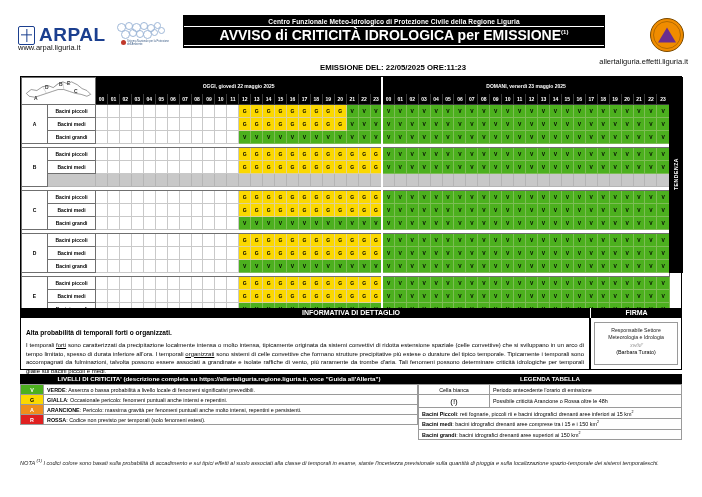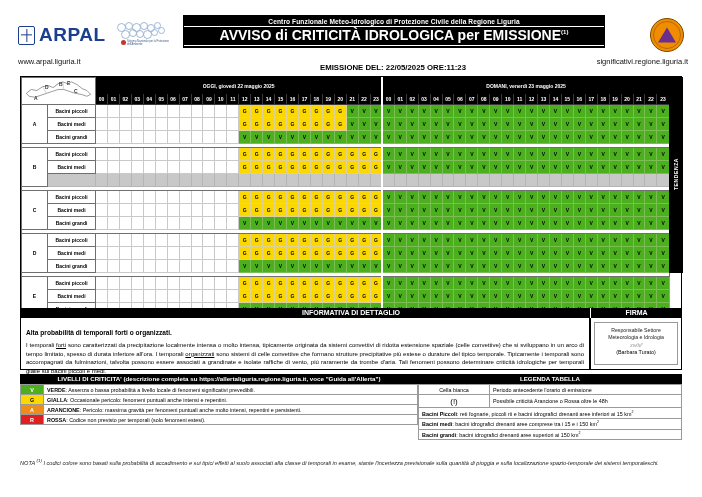--- a/index.html
+++ b/index.html
@@ -15,21 +15,21 @@
   .arpal-cross:before{content:"";position:absolute;left:50%;top:2px;bottom:2px;width:1.3px;
                background:#1b3f8f;transform:translateX(-50%);}
   .arpal-cross:after{content:"";position:absolute;top:50%;left:2px;right:2px;height:1.3px;
                background:#1b3f8f;transform:translateY(-50%);}
   .arpal-word{font-size:19px;font-weight:bold;color:#1b3f8f;letter-spacing:.5px;}
   .logo-second{position:absolute;left:115px;top:22px;width:70px;height:30px;}
   .bubbles{position:absolute;left:0;top:0;width:60px;height:20px;}
   .bub{position:absolute;border:1px solid #9fb8d8;border-radius:50%;}
   .snpa-txt{position:absolute;left:12px;top:18px;font-size:2.6px;color:#3b5c86;line-height:1.25;width:52px;}
   .snpa-dot{position:absolute;left:6px;top:18px;width:5px;height:5px;border-radius:50%;background:#c0392b;}
-  .url-left{position:absolute;left:18px;top:57px;font-size:7.5px;color:#111;}
+  .url-left{position:absolute;left:18px;top:43px;font-size:7.5px;color:#111;}
   .url-right{position:absolute;right:14px;top:57px;font-size:7.5px;color:#111;}
 
   .titleblk{position:absolute;left:183px;top:15px;width:420px;border:1px solid #000;background:#000;}
   .tl1{color:#fff;font-size:6.6px;font-weight:bold;text-align:center;padding:1.5px 0 0;letter-spacing:.1px;}
   .tl-sep{height:1px;background:#fff;margin:1px 0;}
   .tl2{color:#fff;font-size:14px;font-weight:bold;text-align:center;line-height:1.08;padding:0 0 1px;}
   .tl2 sup{font-size:6px;vertical-align:super;}
   .tl3{color:#fff;font-size:9px;font-weight:bold;text-align:center;padding:0 0 1.5px;}
   .emis{position:absolute;left:183px;top:63px;width:420px;text-align:center;font-size:7.8px;font-weight:bold;}
 
@@ -135,21 +135,21 @@
         <div class="bub" style="left:21px;top:8px;width:6px;height:6px"></div>
         <div class="bub" style="left:28px;top:8px;width:7px;height:7px"></div>
         <div class="bub" style="left:36px;top:7px;width:5px;height:5px"></div>
         <div class="bub" style="left:43px;top:5px;width:5px;height:5px"></div>
       </div>
       <div class="snpa-dot"></div>
       <div class="snpa-txt">Sistema Nazionale per la Protezione dell'Ambiente</div>
     </div>
 
     <div class="url-left">www.arpal.liguria.it</div>
-    <div class="url-right">significativi.regione.liguria.it</div>
+    <div class="url-right">allertaliguria.effetti.liguria.it</div>
 
     <div class="titleblk">
       <div class="tl1">Centro Funzionale Meteo-Idrologico di Protezione Civile della Regione Liguria</div>
       <div class="tl-sep"></div>
       <div class="tl2"><span>AVVISO di CRITICITÀ IDROLOGICA per EMISSIONE</span><sup>(1)</sup></div>
       <div class="tl-sep"></div>
     </div>
     <div class="emis">EMISSIONE DEL: 22/05/2025 ORE:11:23</div>
 
     <div class="pc-logo">

